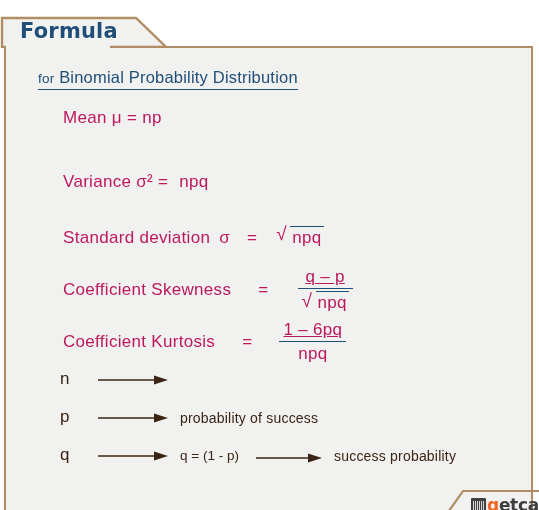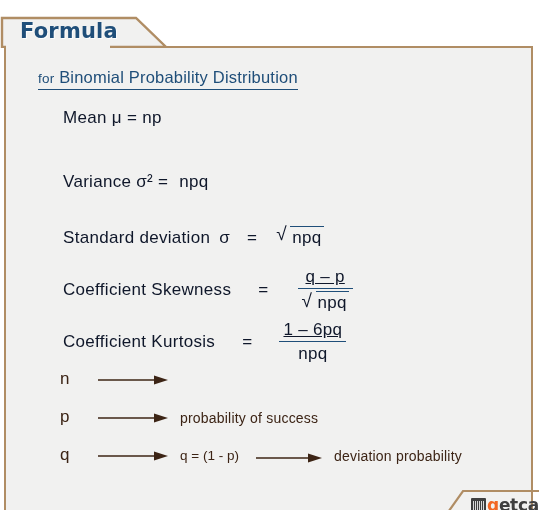--- a/index.html
+++ b/index.html
@@ -72,21 +72,21 @@
     border-bottom: 1.5px solid #1f4e79;
     padding-bottom: 2px;
     letter-spacing: .2px;
   }
   .subtitle .small {
     font-size: 13.5px;
   }
 
   .formula-row {
     position: absolute;
-    color: #0f172a;
+    color: #be185d;
     font-size: 17px;
     white-space: nowrap;
     letter-spacing: .3px;
   }
   .f-mean     { left: 63px; top: 92px; }
   .f-variance { left: 63px; top: 136px; margin-top: 20px; }
   .f-sd       { left: 63px; top: 178px; margin-top: 32px; }
   .f-skew     { left: 63px; top: 240px; margin-top: 12px; }
   .f-kurt     { left: 63px; top: 305px; }
 
@@ -326,21 +326,21 @@
       <span class="leg-sym">q</span>
       <svg class="arrow arrow-1" viewBox="0 0 70 12" preserveAspectRatio="none">
         <line x1="0" y1="6" x2="58" y2="6" stroke="#3c2415" stroke-width="1.6"></line>
         <polygon points="56,1.5 70,6 56,10.5" fill="#3c2415"></polygon>
       </svg>
       <span class="leg-expr">q = (1 - p)</span>
       <svg class="arrow arrow-2" viewBox="0 0 66 12" preserveAspectRatio="none">
         <line x1="0" y1="6" x2="54" y2="6" stroke="#3c2415" stroke-width="1.6"></line>
         <polygon points="52,1.5 66,6 52,10.5" fill="#3c2415"></polygon>
       </svg>
-      <span class="leg-desc2">deviation  probability</span>
+      <span class="leg-desc2">success  probability</span>
     </div>
 
   </div>
 
   <div class="footer-tab">
     <svg width="124" height="42" viewBox="0 0 124 42" preserveAspectRatio="none">
       <path d="M24,41 L48,7 L124,7" fill="none" stroke="#b08d64" stroke-width="2.2"></path>
     </svg>
     <div class="logo">
       <span class="logo-mark"></span>

